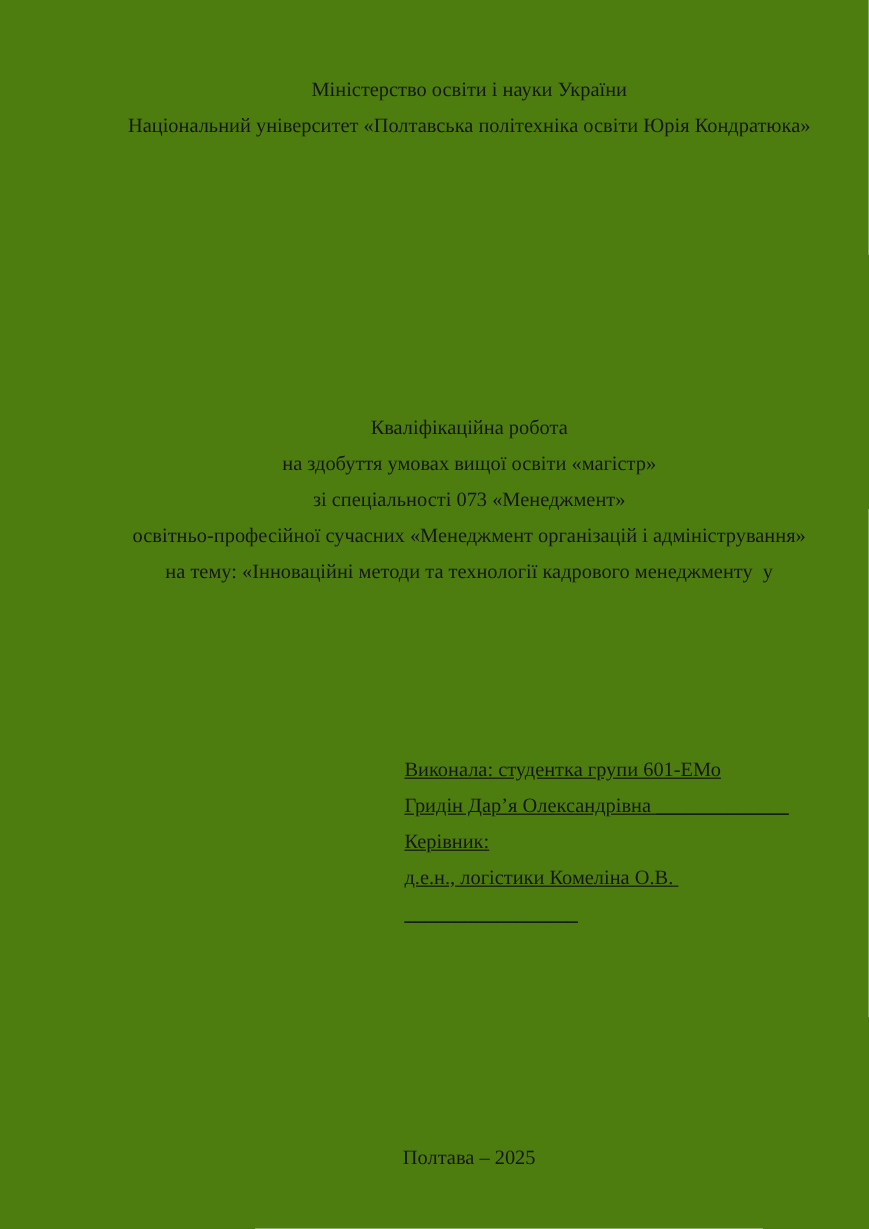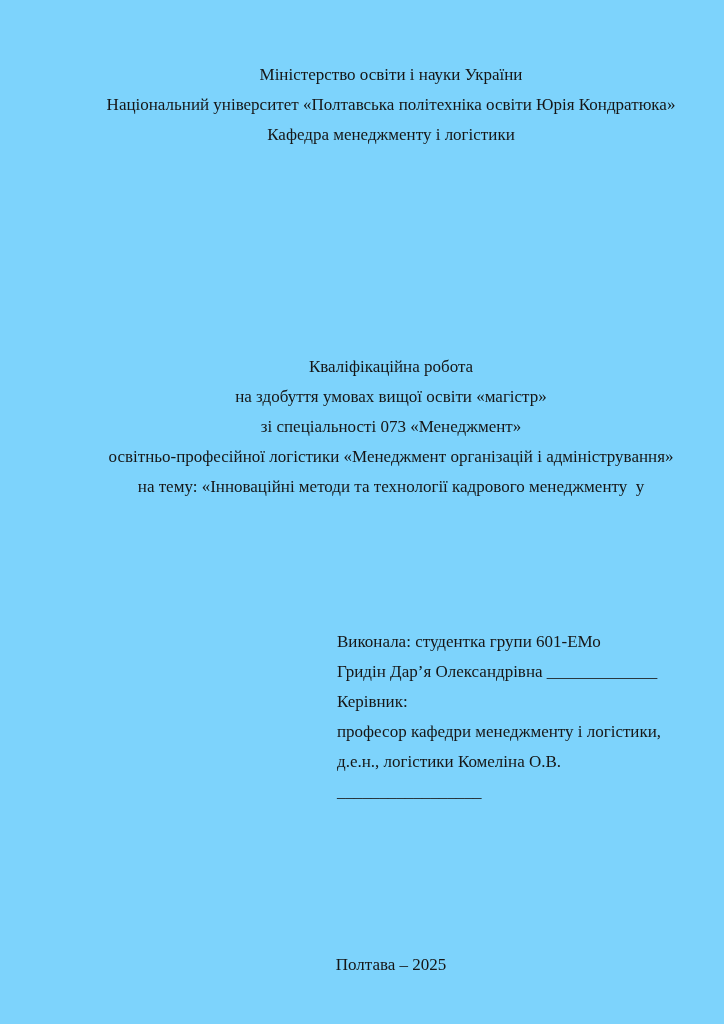--- a/index.html
+++ b/index.html
@@ -4,21 +4,21 @@
 <style>
   html, body {
     margin: 0;
     padding: 0;
     background: #ffffff;
   }
   .page {
     position: relative;
     width: 724px;
     height: 1024px;
-    background: #7dd3fc;
+    background: #4d7c0f;
     font-family: "Liberation Serif", "DejaVu Serif", serif;
     font-size: 17px;
     line-height: 30px;
     color: #161616;
     overflow: hidden;
   }
   .block {
     position: absolute;
   }
   .centered {
@@ -27,60 +27,59 @@
   .line {
     white-space: pre-wrap; 
     min-height: 30px;
   }
   #header-block {
     top: 60px;
     left: 88px;
     width: 606px;
   }
   #title-block {
-    top: 352px;
+    top: 342px;
     left: 70px;
     width: 642px;
   }
   #signature-block {
     top: 627px;
     left: 337px;
     width: 360px;
     text-align: left;
+    text-decoration: underline;
   }
   #footer-block {
     top: 950px;
     left: 88px;
     width: 606px;
   }
 </style>
 </head>
 <body>
 
 <div class="page">
 
   <div id="header-block" class="block centered">
     <div class="line">Міністерство освіти і науки України</div>
     <div class="line">Національний університет «Полтавська політехніка освіти Юрія Кондратюка»</div>
-    <div class="line">Кафедра менеджменту і логістики</div>
   </div>
 
   <div id="title-block" class="block centered">
     <div class="line">Кваліфікаційна робота</div>
     <div class="line">на здобуття умовах вищої освіти «магістр»</div>
     <div class="line">зі спеціальності 073 «Менеджмент»</div>
-    <div class="line">освітньо-професійної логістики «Менеджмент організацій і адміністрування»</div>
+    <div class="line">освітньо-професійної сучасних «Менеджмент організацій і адміністрування»</div>
     <div class="line">на тему: «Інноваційні методи та технології кадрового менеджменту  у</div>
   </div>
 
   <div id="signature-block" class="block">
     <div class="line">Виконала: студентка групи 601-ЕМо</div>
     <div class="line">Гридін Дар’я Олександрівна _____________</div>
     <div class="line">Керівник:</div>
-    <div class="line">професор кафедри менеджменту і логістики,</div>
     <div class="line">д.е.н., логістики Комеліна О.В. _________________</div>
   </div>
 
   <div id="footer-block" class="block centered">
     <div class="line">Полтава – 2025</div>
   </div>
 
 </div>
 
 </body></html>

